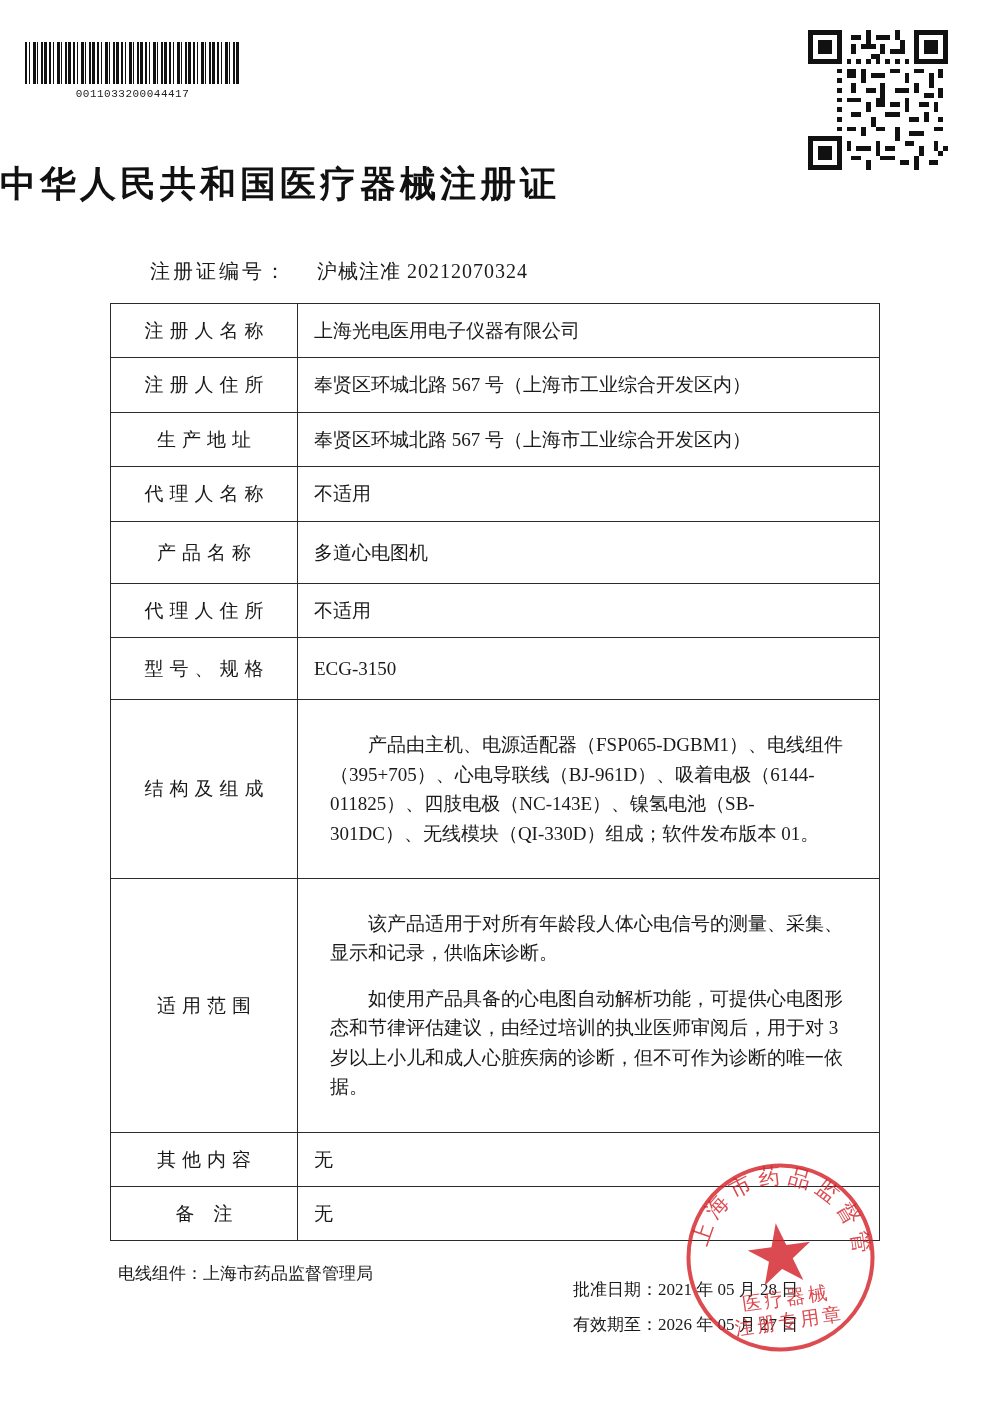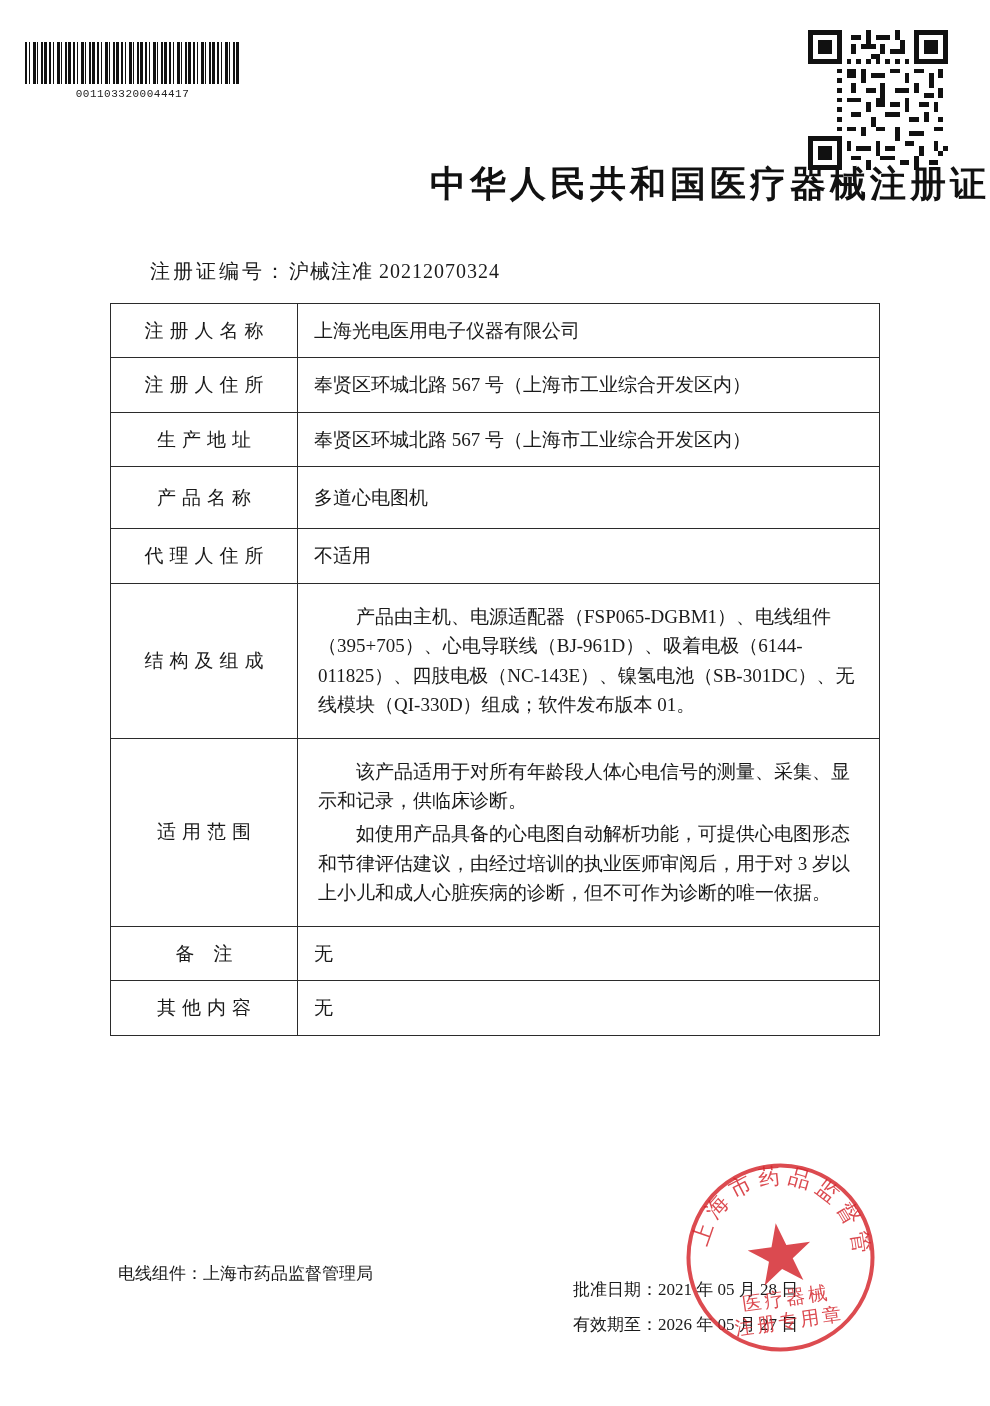--- a/index.html
+++ b/index.html
@@ -61,37 +61,37 @@
     height: 140px;
   }
   .qr-block svg { display: block; }
 
   
   .doc-title {
     position: absolute;
     top: 160px;
     left: 0;
     width: 990px;
-    text-align: right;
+    text-align: left;
     font-size: 36px;
     letter-spacing: 4px;
     font-weight: bold;
     color: #111;
   }
 
   
   .reg-line {
     position: absolute;
     top: 258px;
     left: 150px;
     font-size: 20px;
     letter-spacing: 1px;
   }
   .reg-line .reg-label { letter-spacing: 3px; }
-  .reg-line .reg-value { margin-left: 1px; }
+  .reg-line .reg-value { margin-left: 29px; }
 
   
   table.cert {
     position: absolute;
     top: 303px;
     left: 110px;
     width: 770px;
     border-collapse: collapse;
     table-layout: fixed;
     font-family: Liberation Serif, serif;
@@ -107,21 +107,21 @@
     text-align: center;
     padding: 12px 4px;
     white-space: nowrap;
   }
   td.val {
     padding: 12px 20px 12px 16px;
     text-align: left;
   }
   .key-spread-1 { letter-spacing: 6px; text-indent: 6px; }
   .val p {
-    margin: 4px;
+    margin: 16px;
     text-indent: 2em;
   }
   .val-block td.val { padding: 14px 16px 14px 16px; }
 
   
   .footer {
     position: absolute;
     left: 118px;
     top: 1262px;
     width: 760px;
@@ -264,47 +264,55 @@
       <td class="val">上海光电医用电子仪器有限公司</td>
     </tr>
     <tr>
       <td class="key key-spread-1">注册人住所</td>
       <td class="val">奉贤区环城北路 567 号（上海市工业综合开发区内）</td>
     </tr>
     <tr>
       <td class="key key-spread-1">生产地址</td>
       <td class="val">奉贤区环城北路 567 号（上海市工业综合开发区内）</td>
     </tr>
+    <tr>
+      <td class="key key-spread-1">代理人名称</td>
+      <td class="val">不适用</td>
+    </tr>
     <tr style="height:62px">
       <td class="key key-spread-1">产品名称</td>
       <td class="val">多道心电图机</td>
     </tr>
     <tr>
       <td class="key key-spread-1">代理人住所</td>
       <td class="val">不适用</td>
+    </tr>
+    <tr style="height:62px">
+      <td class="key key-spread-1">型号、规格</td>
+      <td class="val">ECG-3150</td>
     </tr>
     <tr class="val-block">
       <td class="key key-spread-1">结构及组成</td>
       <td class="val">
         <p>产品由主机、电源适配器（FSP065-DGBM1）、电线组件（395+705）、心电导联线（BJ-961D）、吸着电极（6144-011825）、四肢电极（NC-143E）、镍氢电池（SB-301DC）、无线模块（QI-330D）组成；软件发布版本 01。</p>
       </td>
     </tr>
     <tr class="val-block">
       <td class="key key-spread-1">适用范围</td>
       <td class="val">
         <p>该产品适用于对所有年龄段人体心电信号的测量、采集、显示和记录，供临床诊断。</p>
         <p>如使用产品具备的心电图自动解析功能，可提供心电图形态和节律评估建议，由经过培训的执业医师审阅后，用于对 3 岁以上小儿和成人心脏疾病的诊断，但不可作为诊断的唯一依据。</p>
       </td>
     </tr>
     <tr>
+      <td class="key key-spread-1">其他内容</td>
+      <td class="val">无</td>
+    </tr>
+    <tr>
       <td class="key">备　注</td>
-      <td class="val">无</td>
-    </tr>
-    <tr>
-      <td class="key key-spread-1">其他内容</td>
       <td class="val">无</td>
     </tr>
   </tbody>
 </table>
 
 <div class="footer">
   <div class="dept">电线组件：上海市药品监督管理局</div>
   <div class="dates">
     <div>批准日期：2021 年 05 月 28 日</div>
     <div>有效期至：2026 年 05 月 27 日</div>

